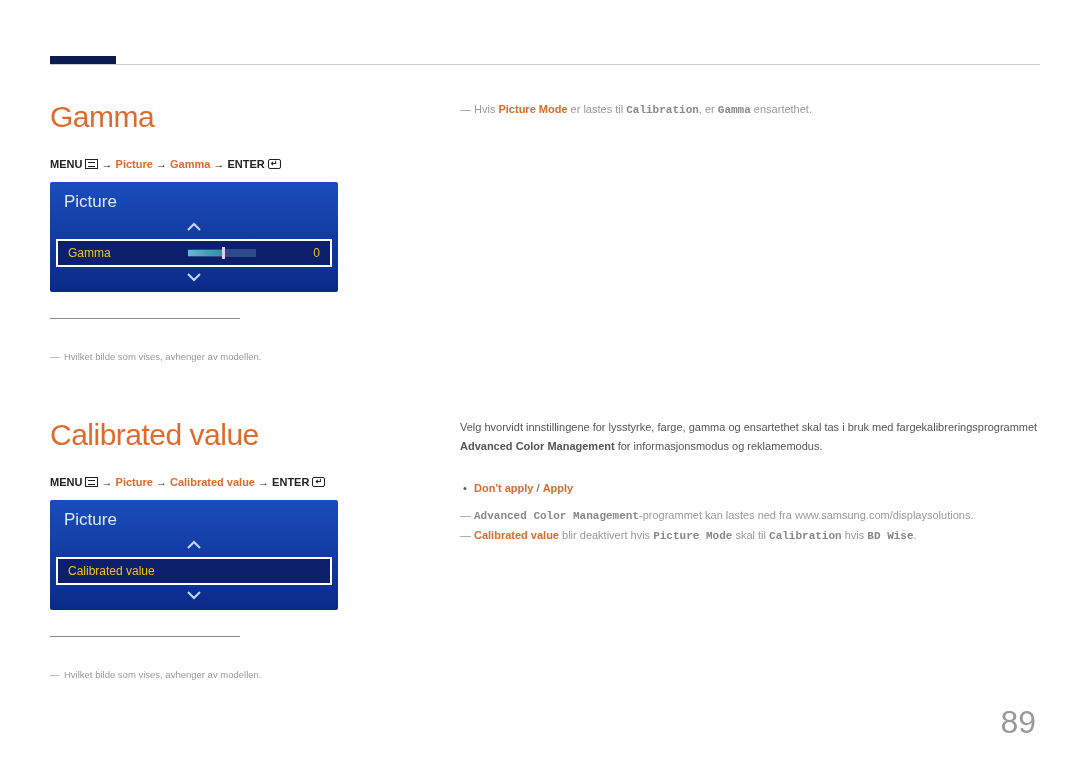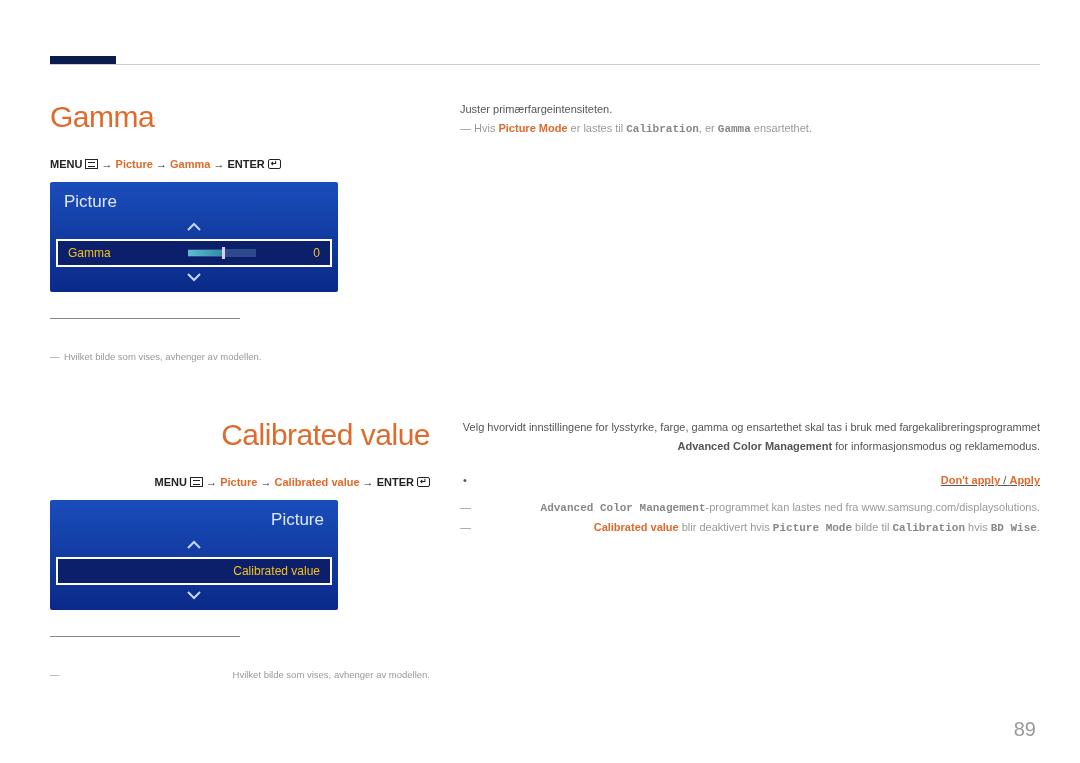--- a/index.html
+++ b/index.html
@@ -40,21 +40,20 @@
   }
   .col-right {
     flex: 1;
     padding-left: 30px;
     font-size: 11px;
     line-height: 1.7;
     color: #555;
   }
   .section-block {
     margin-bottom: 60px;
-    text-align: right;
   }
   h1 {
     font-size: 30px;
     font-weight: 400;
     color: #e06a2b;
     margin-bottom: 24px;
     letter-spacing: -0.5px;
   }
   .path-line {
     font-size: 11px;
@@ -151,34 +150,33 @@
     position: absolute;
     left: 0;
     color: #999;
   }
   .col-right .em-bold { font-weight: 700; color: #555; }
   .col-right .em-gray-bold { font-weight: 700; color: #888; font-family: Liberation Mono, monospace; }
   .col-right .em-orange { color: #e06a2b; font-weight: 700; }
   .bullet-line {
     padding-left: 14px;
     position: relative;
-    margin-top: 16px;
-    text-decoration: underline;
+    margin-top: 24px;
   }
   .bullet-line::before {
     content: "•";
     position: absolute;
     left: 3px;
     color: #555;
   }
   .page-num {
     position: absolute;
     bottom: 22px;
     right: 44px;
-    font-size: 20px;
+    font-size: 32px;
     color: #999;
     font-weight: 300;
   }
   .icon-menu, .icon-enter {
     width: 13px; height: 10px;
     display: inline-block;
     border: 1px solid #222;
     vertical-align: -1px;
     position: relative;
   }
@@ -245,21 +243,20 @@
               <polyline points="3,2 9,8 15,2" stroke="#c6d7ff" stroke-width="2" fill="none"></polyline>
             </svg>
         </div>
       </div>
 
       <div class="sep-line"></div>
       <div class="footnote">Hvilket bilde som vises, avhenger av modellen.</div>
     </div>
 
     <div class="col-right">
-      <div>Juster primærfargeintensiteten.</div>
       <div class="note-line">
         <span>Hvis </span><span class="em-orange">Picture Mode</span><span> er lastes til </span><span class="em-gray-bold">Calibration</span><span>, er </span><span class="em-gray-bold">Gamma</span><span> ensartethet.</span>
       </div>
     </div>
   </div>
 
   <div class="content section-block" style="margin-top:56px;">
     <div class="col-left">
       <h1>Calibrated value</h1>
 
@@ -300,20 +297,20 @@
       <div>
         <span>Velg hvorvidt innstillingene for lysstyrke, farge, gamma og ensartethet skal tas i bruk med fargekalibreringsprogrammet </span><span class="em-bold">Advanced Color Management</span><span> for informasjonsmodus og reklamemodus.</span>
       </div>
       <div class="bullet-line">
         <span class="em-orange">Don't apply</span><span> / </span><span class="em-orange">Apply</span>
       </div>
       <div class="note-line" style="margin-top:8px;">
         <span class="em-gray-bold">Advanced Color Management</span><span>-programmet kan lastes ned fra www.samsung.com/displaysolutions.</span>
       </div>
       <div class="note-line">
-        <span class="em-orange">Calibrated value</span><span> blir deaktivert hvis </span><span class="em-gray-bold">Picture Mode</span><span> bilde til </span><span class="em-gray-bold">Calibration</span><span> hvis </span><span class="em-gray-bold">BD Wise</span><span>.</span>
+        <span class="em-orange">Calibrated value</span><span> blir deaktivert hvis </span><span class="em-gray-bold">Picture Mode</span><span> skal til </span><span class="em-gray-bold">Calibration</span><span> hvis </span><span class="em-gray-bold">BD Wise</span><span>.</span>
       </div>
     </div>
   </div>
 
 </div>
 
 <div class="page-num">89</div>
 
 </body></html>

